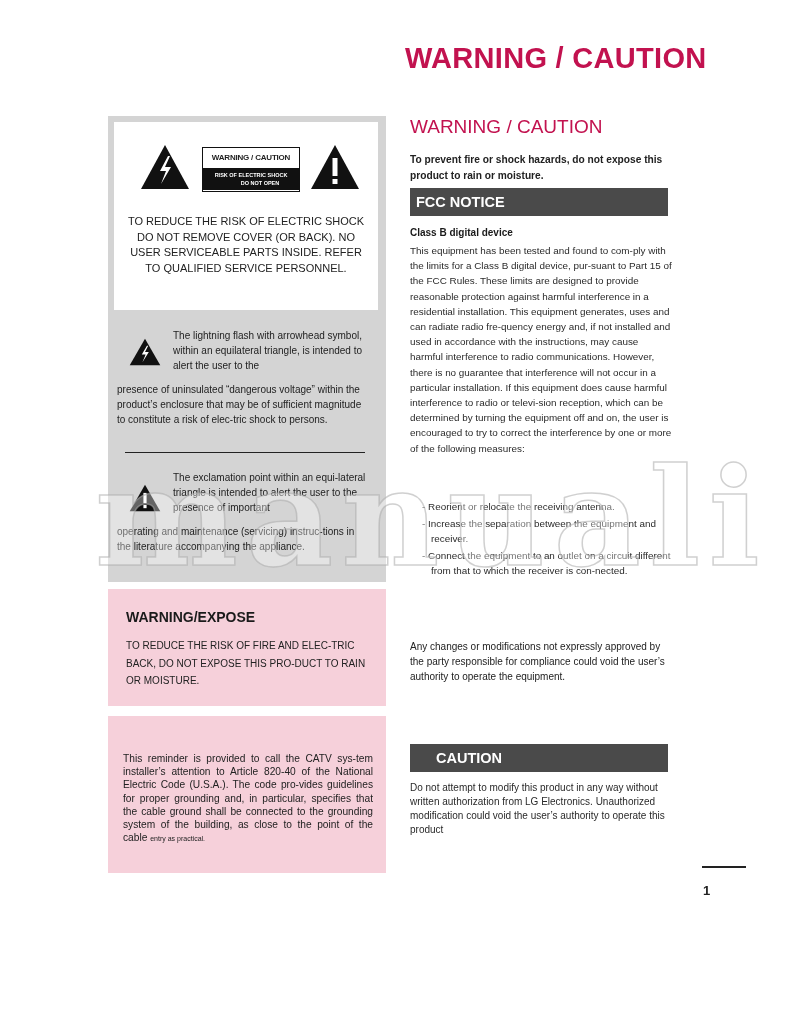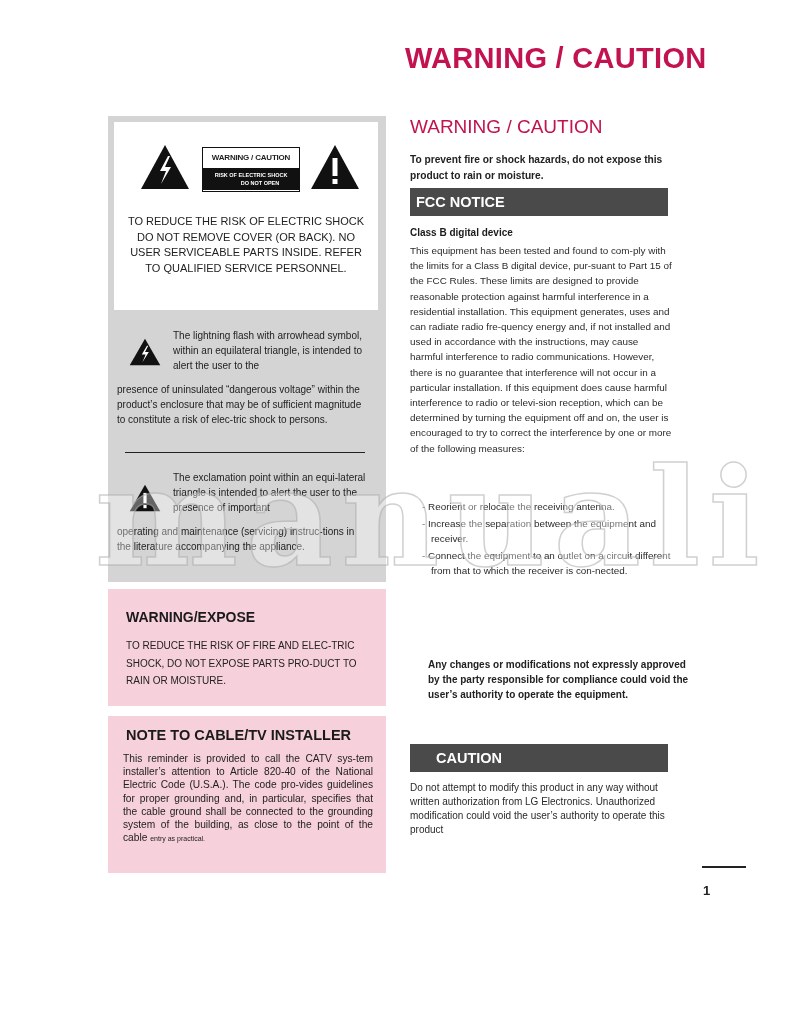--- a/index.html
+++ b/index.html
@@ -91,22 +91,22 @@
     position: absolute; left: 410px; top: 243px; width: 262px; margin: 0;
     font-size: 9.9px; line-height: 15.2px; color: #2a2a2a;
   }
   .measures {
     position: absolute; left: 410px; top: 487px; width: 262px; margin: 12px; padding: 0;
     list-style: none; font-size: 9.9px; line-height: 15.2px; color: #2a2a2a;
   }
   .measures li { padding-left: 9px; text-indent: -9px; margin-bottom: 1.5px; }
   .measures li::before { content: "- "; }
   .changes {
-    position: absolute; left: 410px; top: 639px; width: 262px; margin: 18px;
-    font-size: 10px; line-height: 15.2px; font-weight: bold; color: #222;
+    position: absolute; left: 410px; top: 639px; width: 262px; margin: 0;
+    font-size: 10px; line-height: 15.2px; font-weight: normal; color: #222;
   }
   .caution-body {
     position: absolute; left: 410px; top: 781px; width: 262px; margin: 0;
     font-size: 10px; line-height: 14px; color: #2a2a2a;
   }
   .page-rule {
     position: absolute; left: 702px; top: 866px; width: 44px; height: 1.5px; background: #222;
   }
   .page-number {
     position: absolute; left: 703px; top: 883px; font-size: 13px; font-weight: bold; color: #222;
@@ -171,25 +171,24 @@
         <rect x="22.5" y="33" width="5" height="5" fill="#fff"></rect>
       </svg>
     </span>
     <span class="indent">The exclamation point within an equi-lateral triangle is intended to alert the user to the presence of important</span>
     <span style="display:block; clear:both; margin-left:-8px;">operating and maintenance (servicing) instruc-tions in the literature accompanying the appliance.</span>
   </div>
 </div>
 
 <div class="pink-box pink1">
   <h3>WARNING/EXPOSE</h3>
-  <p>TO REDUCE THE RISK OF FIRE AND ELEC-TRIC SHOCK, DO NOT EXPOSE PARTS PRO-DUCT TO RAIN OR MOISTURE.</p>
+  <p>TO REDUCE THE RISK OF FIRE AND ELEC-TRIC BACK, DO NOT EXPOSE THIS PRO-DUCT TO RAIN OR MOISTURE.</p>
 </div>
 
 <div class="pink-box pink2">
-  <h3>NOTE TO CABLE/TV INSTALLER</h3>
   <p><span>This reminder is provided to call the CATV sys-tem installer’s attention to Article 820-40 of the National Electric Code (U.S.A.). The code pro-vides guidelines for proper grounding and, in particular, specifies that the cable ground shall be connected to the grounding system of the building, as close to the point of the cable</span> <span class="tiny">entry as practical.</span></p>
 </div>
 
 <div class="section-title">WARNING / CAUTION</div>
 <p class="lead">To prevent fire or shock hazards, do not expose this product to rain or moisture.</p>
 
 <div class="bar bar-fcc">FCC NOTICE</div>
 <div class="sub-head">Class B digital device</div>
 <p class="fcc-body">This equipment has been tested and found to com-ply with the limits for a Class B digital device, pur-suant to Part 15 of the FCC Rules. These limits are designed to provide reasonable protection against harmful interference in a residential installation. This equipment generates, uses and can radiate radio fre-quency energy and, if not installed and used in accordance with the instructions, may cause harmful interference to radio communications. However, there is no guarantee that interference will not occur in a particular installation. If this equipment does cause harmful interference to radio or televi-sion reception, which can be determined by turning the equipment off and on, the user is encouraged to try to correct the interference by one or more of the following measures:</p>
 <ul class="measures">

